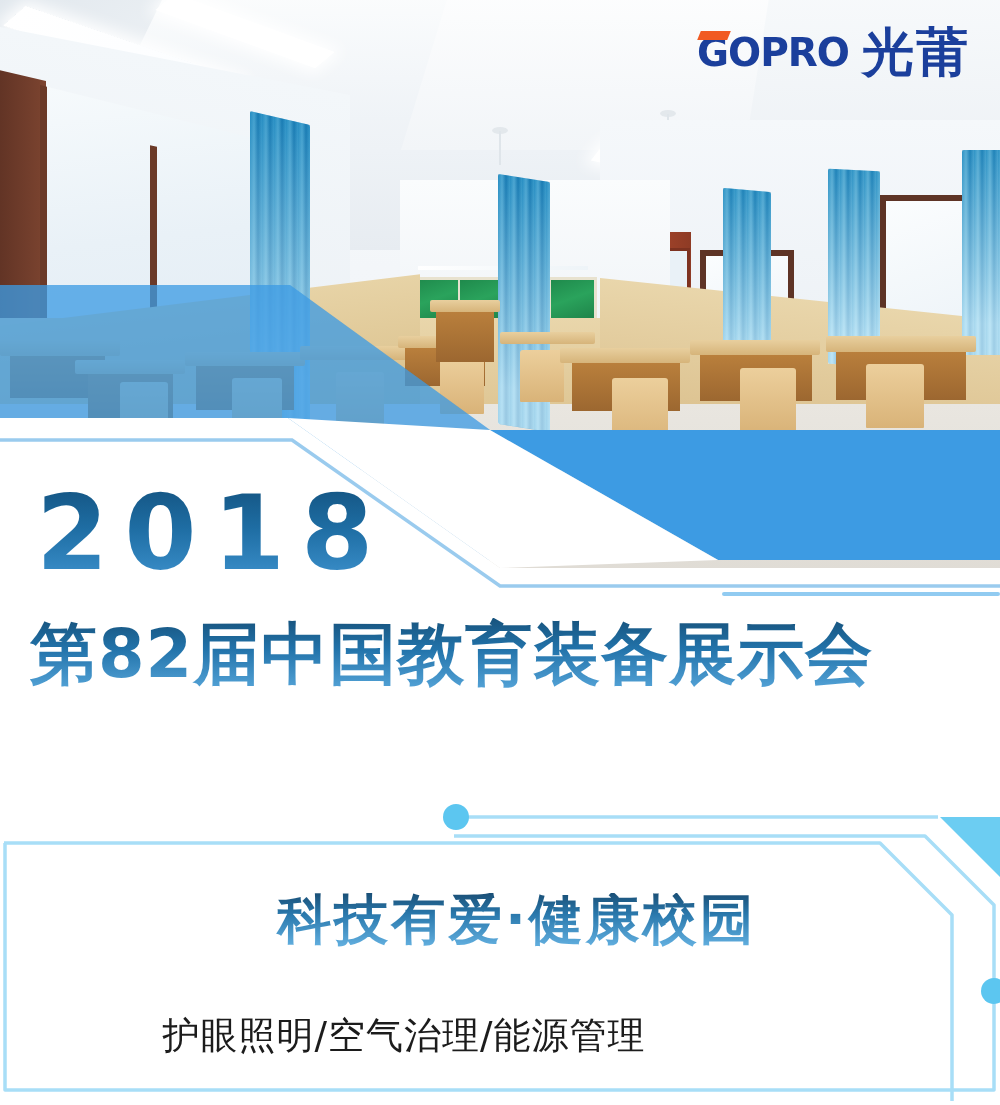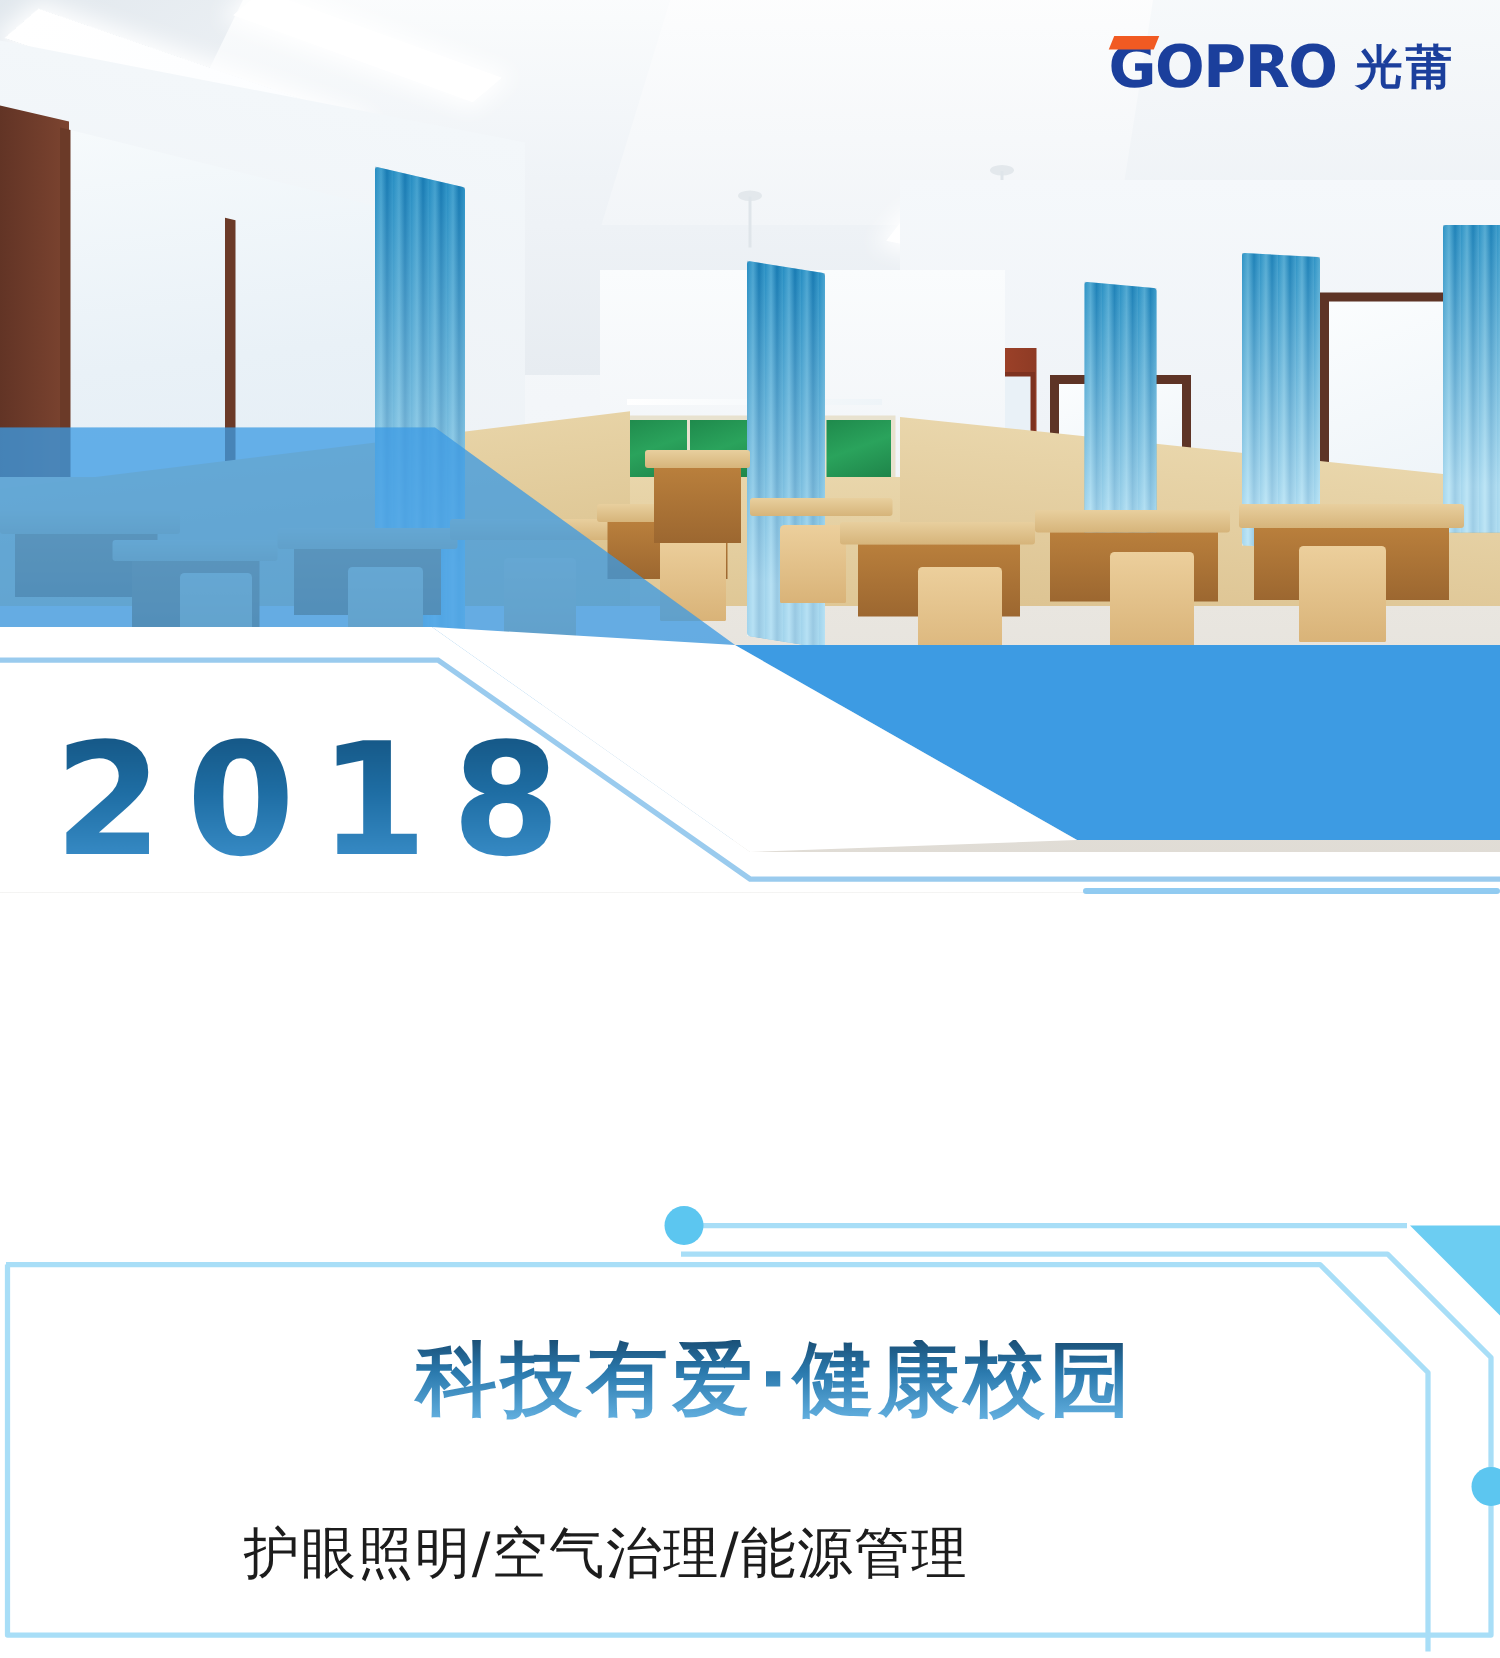--- a/index.html
+++ b/index.html
@@ -128,21 +128,21 @@
   }
 
   
   .logo{position:absolute;right:30px;top:26px;display:flex;align-items:center;gap:13px;}
   .logo-mark{position:relative;display:flex;align-items:flex-end;}
   .logo-word{font-family:"DejaVu Sans","Liberation Sans",sans-serif;
     font-size:39px;font-weight:700;color:#1b3f9c;letter-spacing:-1px;line-height:1;}
   .logo-bar{position:absolute;left:2px;top:-2px;width:30px;height:9px;background:#f15a22;
     transform:skewX(-22deg);}
   .logo-cn{font-family:"DejaVu Sans","Liberation Sans",sans-serif;
-    font-size:31px;font-weight:600;color:#1b3f9c;letter-spacing:2px;line-height:1;}
+    font-size:52px;font-weight:600;color:#1b3f9c;letter-spacing:2px;line-height:1;}
 
   
   .panel-wrap{position:absolute;left:0;top:795px;width:1000px;height:310px;}
   .panel-svg{position:absolute;left:0;top:0;}
   .panel-title{
     position:absolute;left:17px;top:98px;width:1000px;text-align:center;
     font-size:54px;font-weight:700;letter-spacing:3px;line-height:1;
     font-family:"DejaVu Sans","Liberation Sans",sans-serif;
     background:linear-gradient(180deg,#1a4f76 0%,#2a79ad 40%,#63b0e0 100%);
     -webkit-background-clip:text;background-clip:text;color:transparent;
@@ -281,20 +281,21 @@
 
   <div class="logo">
     <div class="logo-mark">
       <span class="logo-word">GOPRO</span>
       <span class="logo-bar"></span>
     </div>
     <span class="logo-cn">光莆</span>
   </div>
 
   <div class="year">2018</div>
+  <div class="main-title">第82届中国教育装备展示会</div>
 
   <div class="panel-wrap">
     <svg class="panel-svg" width="1000" height="310" viewBox="0 0 1000 310">
 
       <path d="M4,48 L880,48 L952,120 L952,306" fill="none" stroke="#A8DEF7" stroke-width="3.5" stroke-linejoin="round"></path>
 
       <path d="M5,48 L5,295 L994,295 L994,110 L925,41 L454,41" fill="none" stroke="#A8DEF7" stroke-width="3.5" stroke-linejoin="round"></path>
 
       <line x1="460" y1="22" x2="938" y2="22" stroke="#A8DEF7" stroke-width="3.5"></line>
 

